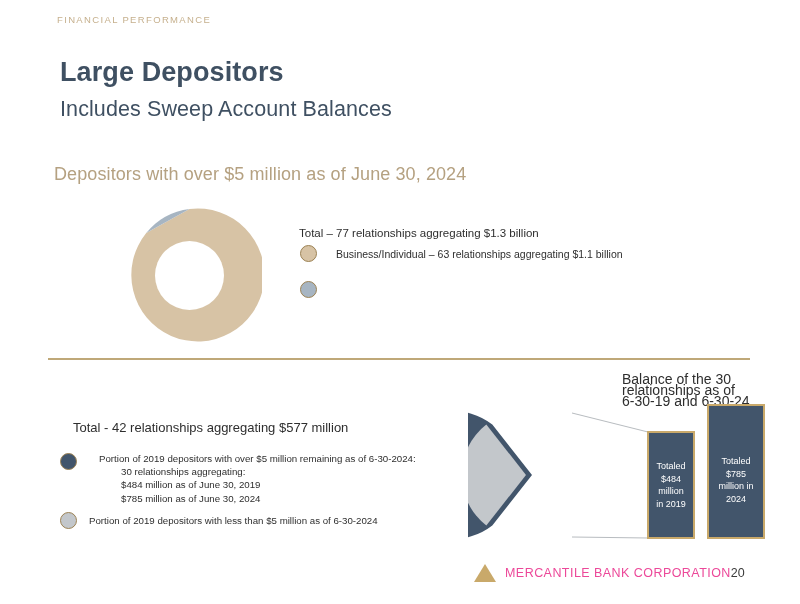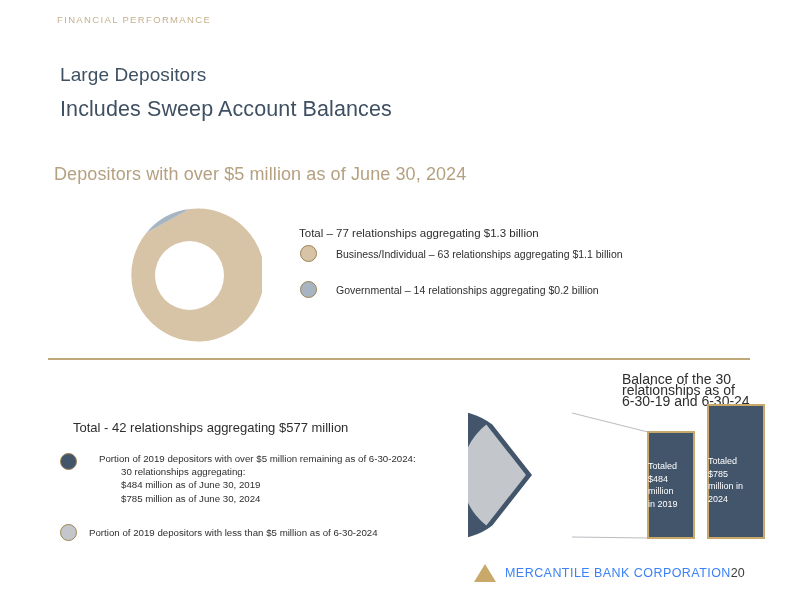--- a/index.html
+++ b/index.html
@@ -26,24 +26,24 @@
     top: 14px;
     font-size: 9.5px;
     letter-spacing: 1.35px;
     color: #c6b08d;
     font-weight: 400;
     white-space: nowrap;
   }
   .title {
     position: absolute;
     left: 60px;
-    top: 64px;
-    font-size: 19px;
+    top: 57px;
+    font-size: 27px;
     color: #3f5062;
-    font-weight: 400;
+    font-weight: 700;
     letter-spacing: 0.1px;
     white-space: nowrap;
   }
   .subtitle {
     position: absolute;
     left: 60px;
     top: 97px;
     font-size: 21.5px;
     color: #3f5062;
     font-weight: 400;
@@ -140,21 +140,21 @@
     margin-left: 22px;
     font-size: 9.7px;
     color: #2e2e2e;
     line-height: 13.2px;
     white-space: nowrap;
   }
   .s2-indent { padding-left: 22px; }
   #s2-legend-2 {
     position: absolute;
     left: 60px;
-    top: 524px;
+    top: 512px;
     display: flex;
     align-items: center;
     justify-content: flex-end;
   }
   #s2-legend-2 .legend-text { font-size: 9.7px; }
 
   
   #callout-title {
     position: absolute;
     left: 622px;
@@ -180,20 +180,21 @@
     left: 537px;
     top: 446px;
     font-size: 8.6px;
     color: #ffffff;
     line-height: 11.6px;
     white-space: nowrap;
   }
 
   .bar-label {
     position: absolute;
+    text-align: center;
     font-size: 9px;
     color: #ffffff;
     line-height: 12.6px;
   }
   #bar-label-2019 { left: 648px; top: 460px; width: 46px; }
   #bar-label-2024 { left: 708px; top: 455px; width: 56px; }
 
   
   #footer {
     position: absolute;
@@ -206,21 +207,21 @@
     width: 0;
     height: 0;
     border-left: 11px solid transparent;
     border-right: 11px solid transparent;
     border-bottom: 18px solid #c9a96a;
     flex: 0 0 auto;
   }
   #footer-name {
     margin-left: 9px;
     font-size: 12.5px;
-    color: #3b82f6;
+    color: #ec4899;
     letter-spacing: 0.45px;
     white-space: nowrap;
   }
   #footer-page {
     font-size: 12.5px;
     color: #3b3b3b;
     white-space: nowrap;
   }
 </style>
 </head>
@@ -246,21 +247,20 @@
 
   <div class="s1-total">Total – 77 relationships aggregating $1.3 billion</div>
 
   <div class="legend-row" id="legend-business">
     <span class="legend-dot dot-tan"></span>
     <span class="legend-text">Business/Individual – 63 relationships aggregating $1.1 billion</span>
   </div>
 
   <div class="legend-row" id="legend-government">
     <span class="legend-dot dot-gray"></span>
-    <span class="legend-text">Governmental – 14 relationships aggregating $0.2 billion</span>
   </div>
 
   <div class="divider"></div>
 
 
   <div class="s2-total">Total - 42 relationships aggregating $577 million</div>
 
   <div id="s2-legend-1">
     <span class="legend-dot dot-navy"></span>
     <div class="s2-multiline">

